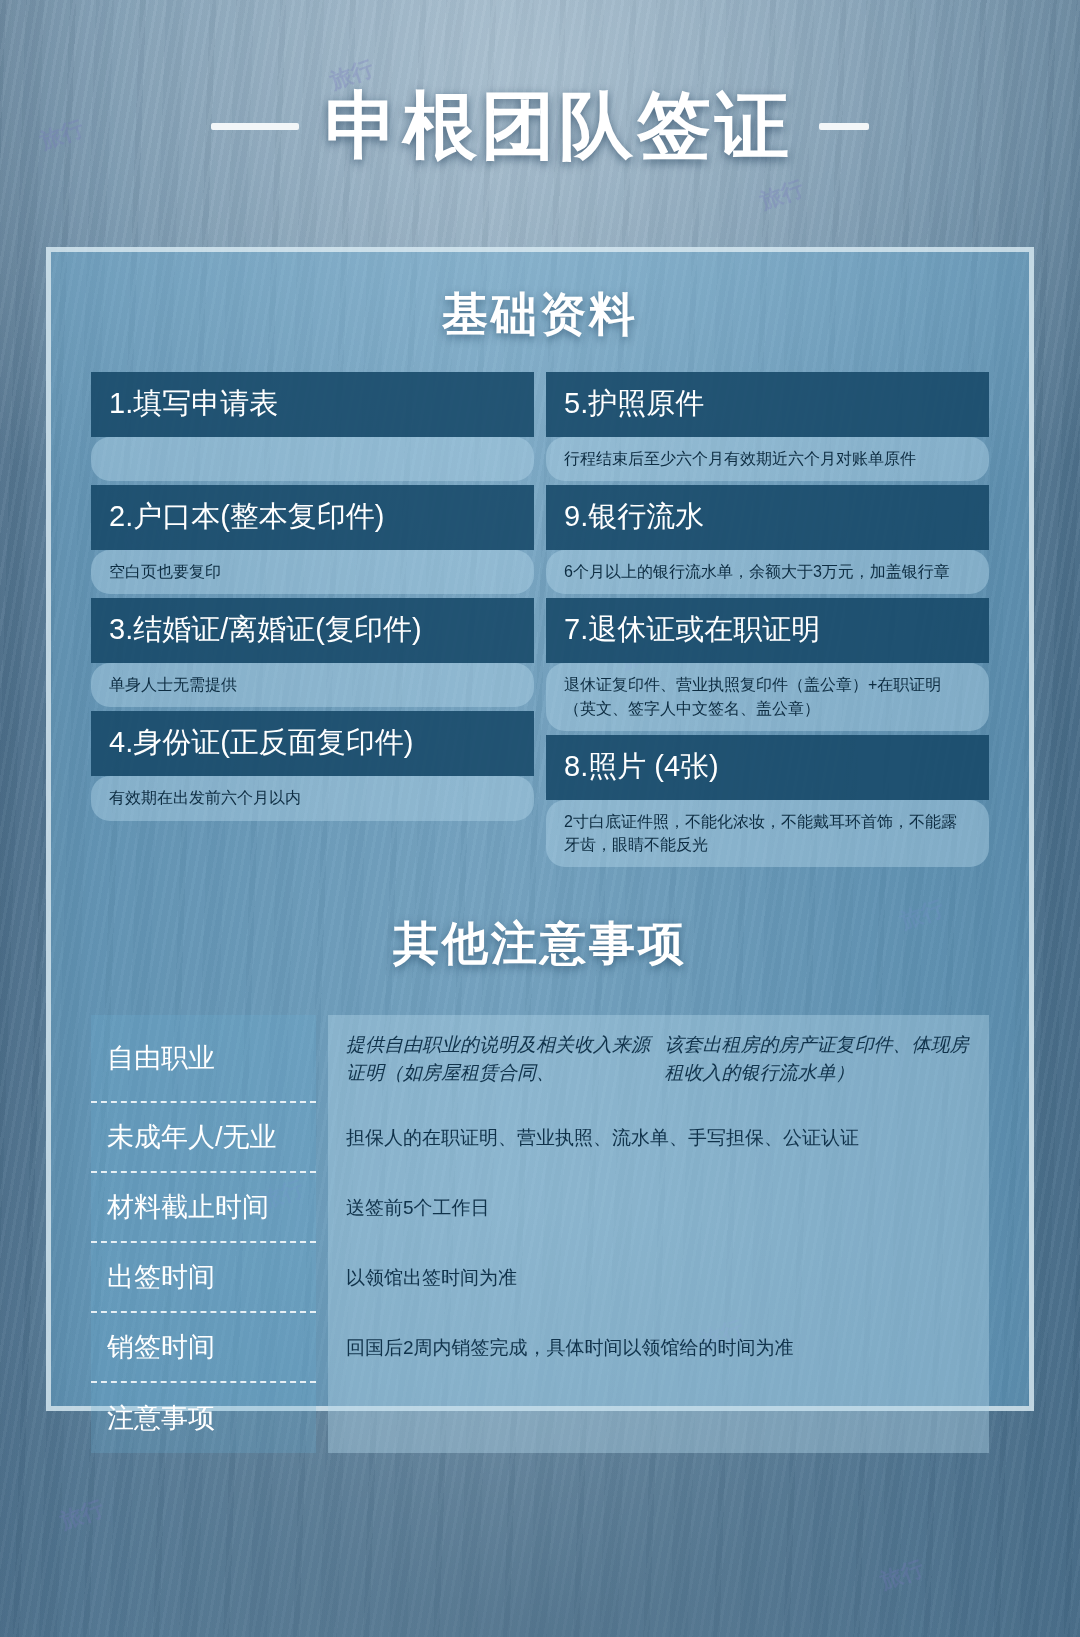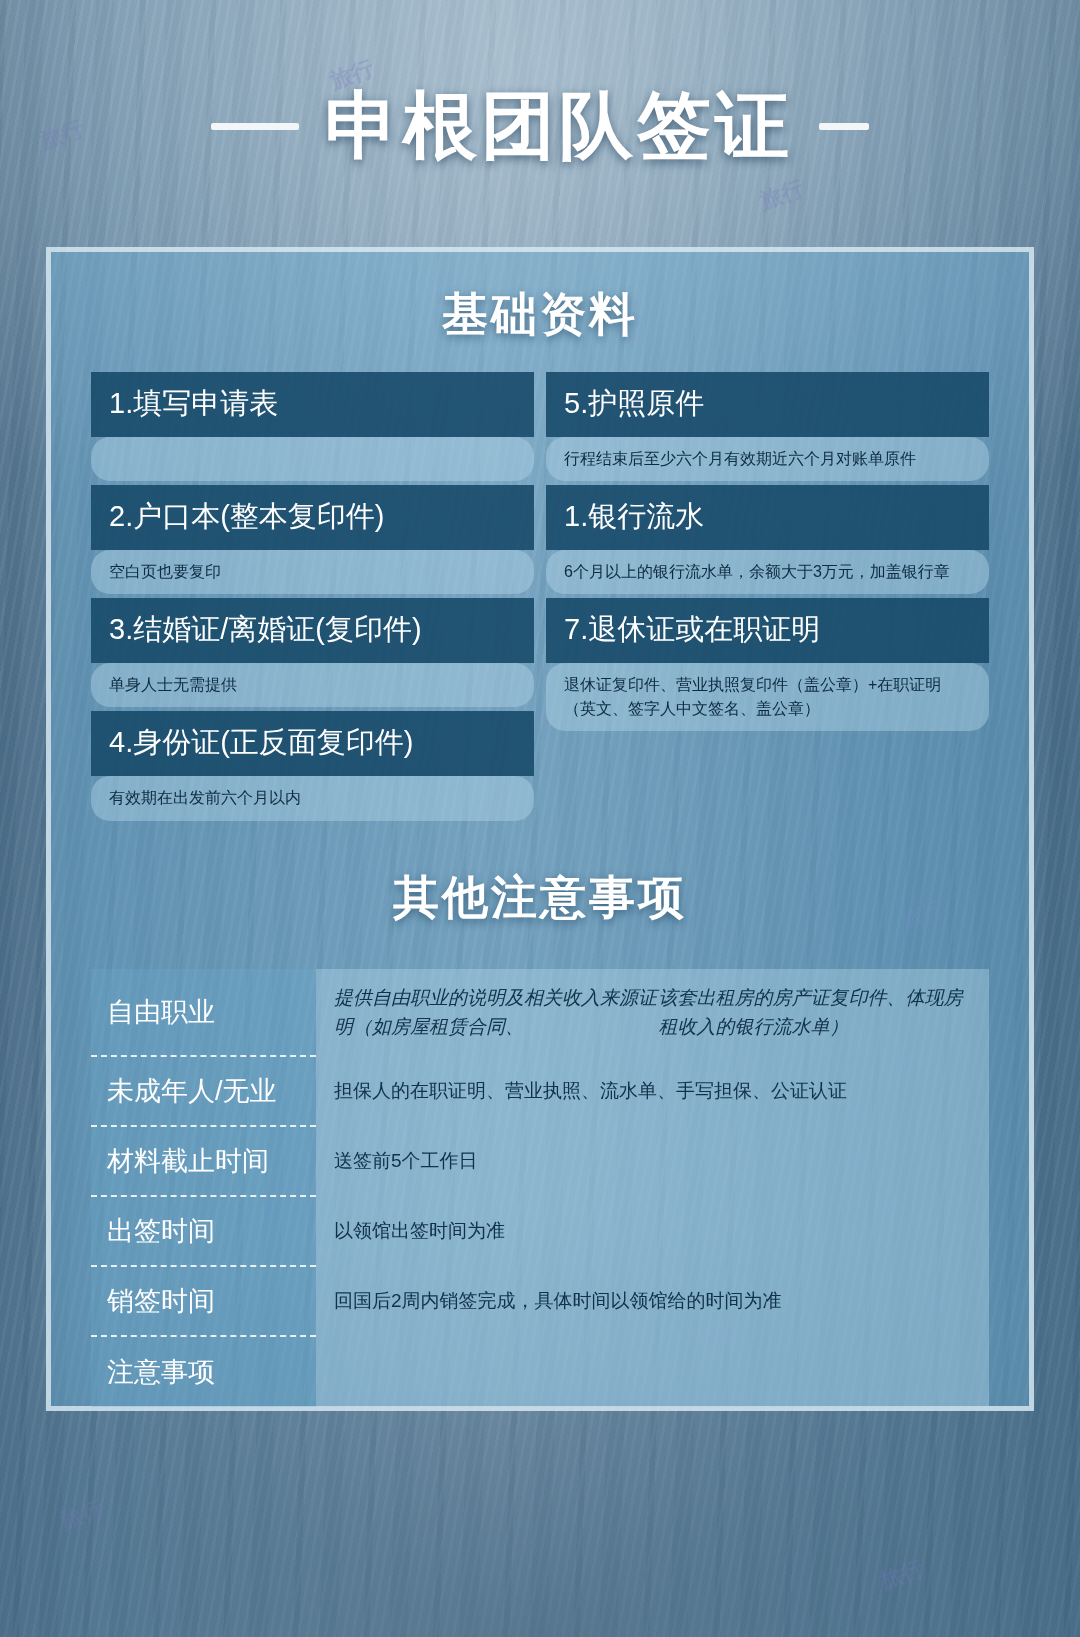--- a/index.html
+++ b/index.html
@@ -141,20 +141,21 @@
     min-height: 44px;
     box-sizing: border-box;
     border-radius: 19px;
   }
   .mat-note.empty { color: transparent; }
 
   
   .notes {
     display: flex;
     border-left: 0;
+    gap: 12px;
   }
   .notes-labels {
     width: 225px;
     flex: 0 0 225px;
   }
   .notes-values {
     flex: 1 1 auto;
     background: rgba(176,211,231,0.42);
   }
   .note-label {
@@ -231,26 +232,30 @@
         <div class="mat-note">有效期在出发前六个月以内</div>
       </div>
     </div>
 
     <div class="mat-col">
       <div class="mat-item">
         <div class="mat-head">5.护照原件</div>
         <div class="mat-note"><span>行程结束后至少六个月有效期</span><span>近六个月对账单原件</span></div>
       </div>
       <div class="mat-item">
-        <div class="mat-head">1.银行流水</div>
+        <div class="mat-head">9.银行流水</div>
         <div class="mat-note"><span>6个月以上的银行流水单，</span><span>余额大于3万元，加盖银行章</span></div>
       </div>
       <div class="mat-item">
         <div class="mat-head">7.退休证或在职证明</div>
         <div class="mat-note"><span>退休证复印件、营业执照复印件（盖公章）</span><span>+在职证明（英文、签字人中文签名、盖公章）</span></div>
+      </div>
+      <div class="mat-item">
+        <div class="mat-head">8.照片 (4张)</div>
+        <div class="mat-note"><span>2寸白底证件照，不能化浓妆，</span><span>不能戴耳环首饰，不能露牙齿，眼睛不能反光</span></div>
       </div>
     </div>
 
   </div>
 
   <div class="section-title second">其他注意事项</div>
 
   <div class="notes">
     <div class="notes-labels">
       <div class="note-label h-tall">自由职业</div>

